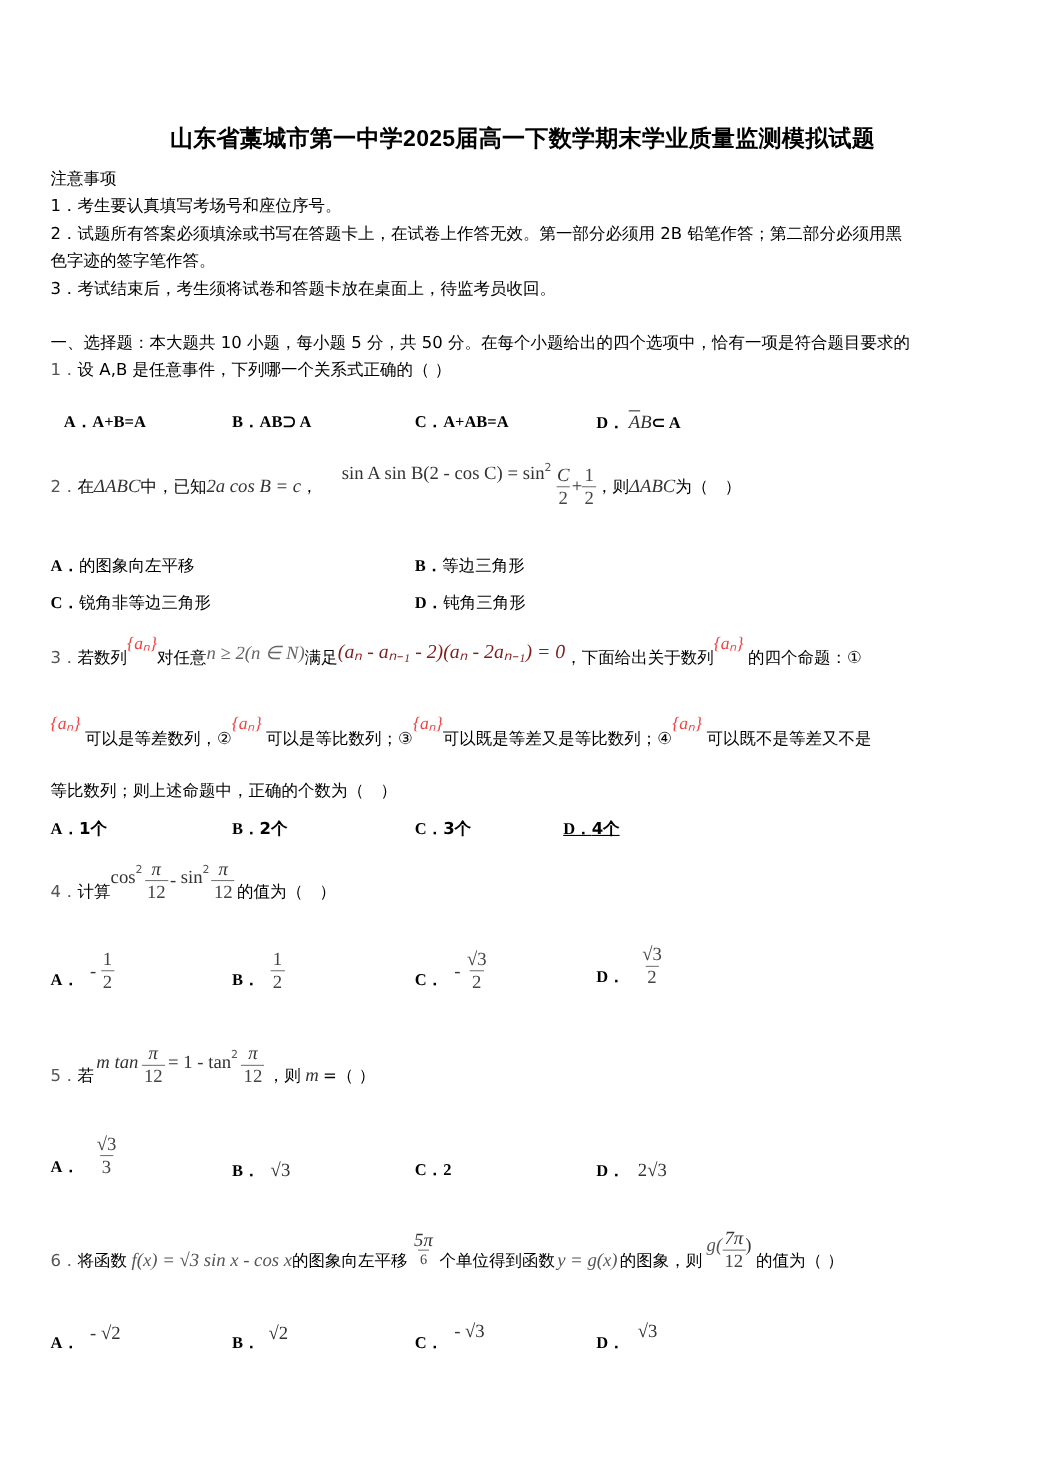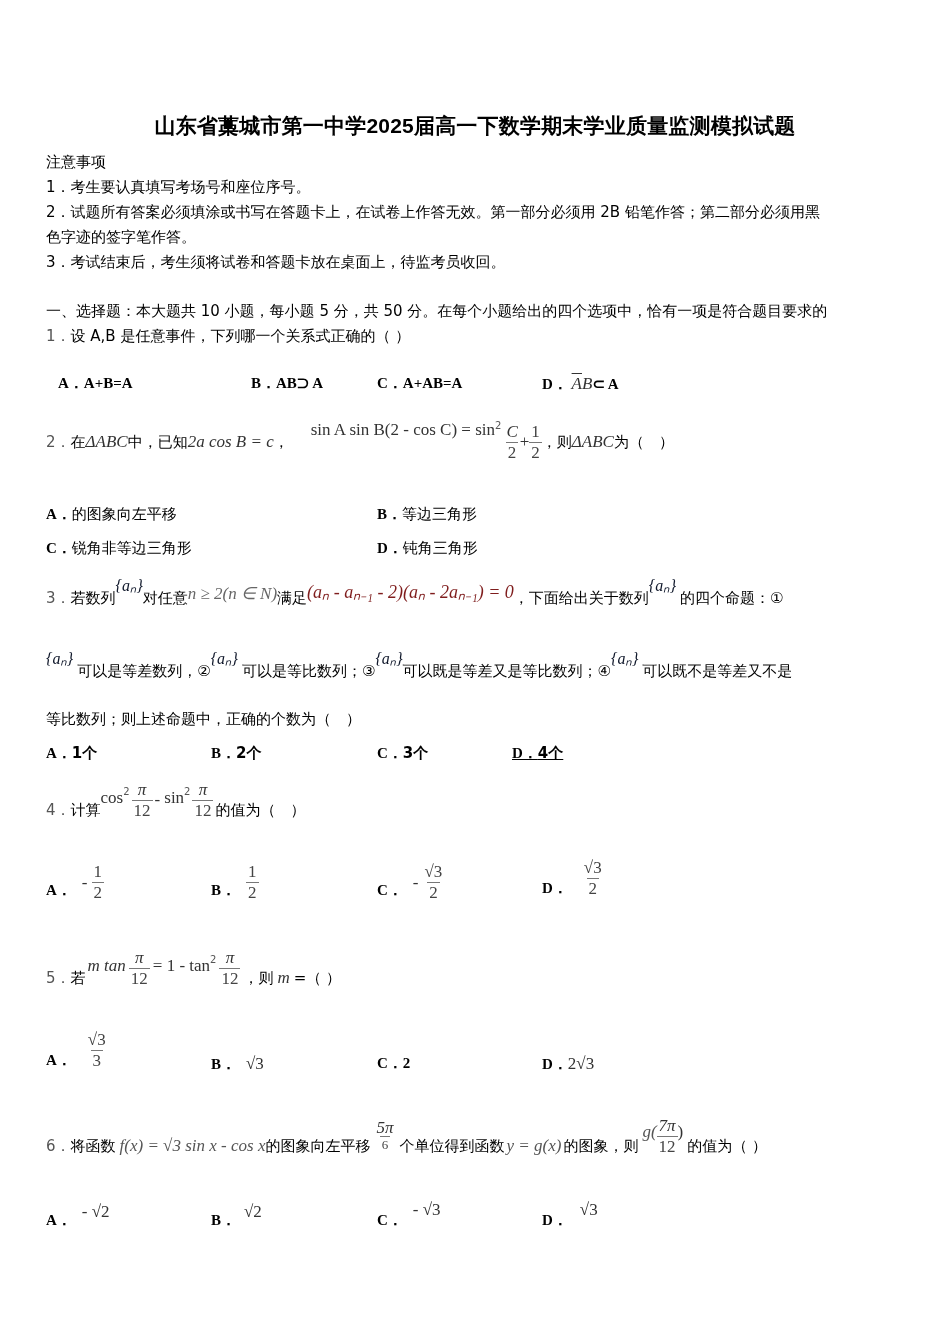--- a/index.html
+++ b/index.html
@@ -11,40 +11,40 @@
   .bold { font-weight: bold; }
   .math { font-family: "Liberation Serif", serif; font-style: italic; color: #333; font-size: 17px; }
   .mathr { font-family: "Liberation Serif", serif; color: #333; font-size: 17px; }
   .gray { color: #555; }
   .frac { display: inline-flex; flex-direction: column; align-items: center; vertical-align: middle; font-family: "Liberation Serif", serif; color: #444; font-size: 17px; line-height: 20px; }
   .frac .n { padding: 0 2px; }
   .frac .d { border-top: 1px solid #777; padding: 0 2px; }
   .opt { font-family: "Liberation Serif", serif; font-weight: bold; font-size: 15px; }
   .sup { font-size: 10px; vertical-align: super; }
   .over { text-decoration: overline; }
-  .seq { font-family: "Liberation Serif", serif; font-style: italic; color: #0f172a; font-size: 16px; }
+  .seq { font-family: "Liberation Serif", serif; font-style: italic; color: #ef4444; font-size: 16px; }
 </style>
 </head>
 <body>
 
 <div class="abs title">山东省藁城市第一中学2025届高一下数学期末学业质量监测模拟试题</div>
 
 <div class="abs t" style="left:46px;top:152px;">注意事项</div>
 <div class="abs t" style="left:46px;top:177px;">1．考生要认真填写考场号和座位序号。</div>
 <div class="abs t" style="left:46px;top:202px;">2．试题所有答案必须填涂或书写在答题卡上，在试卷上作答无效。第一部分必须用 2B 铅笔作答；第二部分必须用黑</div>
 <div class="abs t" style="left:46px;top:227px;">色字迹的签字笔作答。</div>
 <div class="abs t" style="left:46px;top:252px;">3．考试结束后，考生须将试卷和答题卡放在桌面上，待监考员收回。</div>
 
 <div class="abs t" style="left:46px;top:301px;">一、选择题：本大题共 10 小题，每小题 5 分，共 50 分。在每个小题给出的四个选项中，恰有一项是符合题目要求的</div>
 
 <div class="abs t" style="left:46px;top:326px;">
   <span class="gray">1．</span><span>设 A,B 是任意事件，下列哪一个关系式正确的（ ）</span>
 </div>
 <div class="abs opt" style="left:58px;top:374px;"><span>A．</span><span>A+B=A</span></div>
-<div class="abs opt" style="left:211px;top:374px;margin-left:40px;"><span>B．</span><span>AB⊃ A</span></div>
+<div class="abs opt" style="left:211px;top:374px;"><span>B．</span><span>AB⊃ A</span></div>
 <div class="abs opt" style="left:377px;top:374px;"><span>C．</span><span>A+AB=A</span></div>
 <div class="abs opt" style="left:542px;top:374px;"><span>D．</span> <span class="math over" style="font-weight:normal">A</span><span class="math" style="font-weight:normal">B</span><span>⊂ A</span></div>
 
 <div class="abs t" style="left:46px;top:418px;height:48px;display:flex;align-items:center;">
   <span class="gray">2．</span>
   <span>在</span>
   <span class="math">ΔABC</span>
   <span>中，已知</span>
   <span class="math">2a cos B = c</span>
   <span>，</span>
@@ -167,21 +167,21 @@
 </div>
 <div class="abs" style="left:46px;top:1030px;display:flex;align-items:center;">
     <span class="opt" style="position:relative;top:10px;">A．</span>
     <span class="frac" style="margin-left:14px;">
       <span class="n">√3</span>
       <span class="d">3</span>
     </span>
   </div>
 <div class="abs" style="left:211px;top:1054px;"><span class="opt">B．</span><span class="mathr" style="margin-left:10px;">√3</span></div>
 <div class="abs opt" style="left:377px;top:1054px;"><span>C．</span><span>2</span></div>
-<div class="abs" style="left:542px;top:1054px;"><span class="opt">D．</span><span class="mathr" style="">2√3</span></div>
+<div class="abs" style="left:542px;top:1054px;"><span class="opt">D．</span><span class="mathr" style="margin-left:12px;">2√3</span></div>
 
 <div class="abs t" style="left:46px;top:1112px;height:48px;display:flex;align-items:center;">
   <span class="gray" style="position:relative;top:10px;">6．</span>
   <span style="position:relative;top:10px;">将函数</span>
   <span class="math" style="position:relative;top:10px;margin-left:4px;color:#555;">f(x) = √3 sin x - cos x</span>
   <span style="position:relative;top:10px;">的图象向左平移</span>
   <span class="frac" style="font-size:13px;line-height:16px;margin:0 4px;">
       <span class="n math">5π</span>
       <span class="d">6</span>
     </span>

